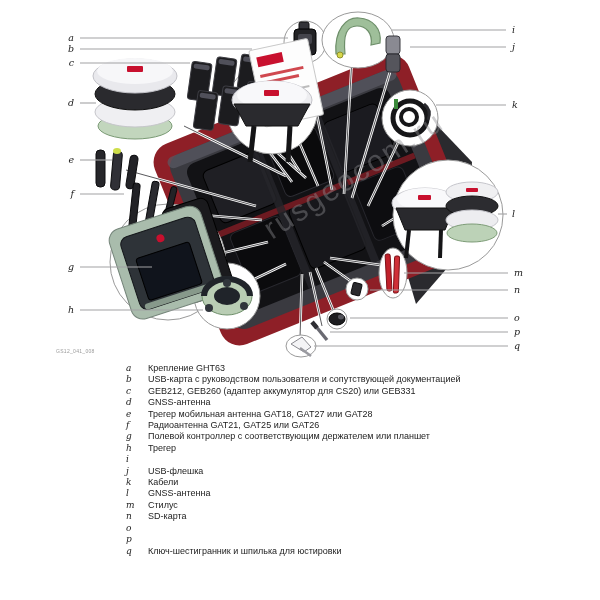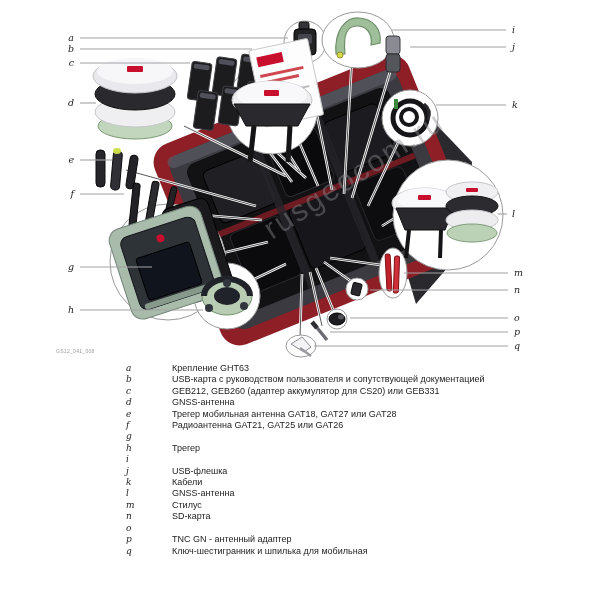--- a/index.html
+++ b/index.html
@@ -3,21 +3,21 @@
 <meta charset="utf-8">
 <style>
   html,body{margin:0;padding:0;background:#fff;}
   body{width:600px;height:600px;position:relative;font-family:"Liberation Sans",sans-serif;overflow:hidden;}
   .stage{position:absolute;left:0;top:0;width:600px;height:600px;}
   svg{display:block;}
   
   .legend{position:absolute;left:126px;top:363px;width:460px;color:#1c1c1c;}
   .legend-row{display:flex;align-items:flex-start;line-height:11.4px;font-size:9px;}
   .legend-letter{width:22px;flex:0 0 22px;font-style:italic;font-family:"DejaVu Serif",serif;font-size:9px;}
-  .legend-text{width:318px;max-width:318px;margin-left:24px;}
+  .legend-text{width:318px;max-width:318px;}
   
   .fig-id{position:absolute;left:56px;top:348px;font-size:5px;color:#9a9a9a;letter-spacing:.3px;}
   .callout-letter{font:italic 9.5px "DejaVu Serif",serif;fill:#1a1a1a;}
   .watermark{font-family:"Liberation Sans",sans-serif;font-size:30px;fill:#8f8f93;opacity:.42;letter-spacing:2px;}
 </style>
 </head>
 <body>
 
 <div class="stage">
 
@@ -292,20 +292,21 @@
     <span class="legend-text">Трегер мобильная антенна GAT18, GAT27 или GAT28</span>
   </div>
 
   <div class="legend-row">
     <span class="legend-letter">f</span>
     <span class="legend-text">Радиоантенна GAT21, GAT25 или GAT26</span>
   </div>
 
   <div class="legend-row">
     <span class="legend-letter">g</span>
+    <span class="legend-text">Полевой контроллер с соответствующим держателем или планшет</span>
   </div>
 
   <div class="legend-row">
     <span class="legend-letter">h</span>
     <span class="legend-text">Трегер</span>
   </div>
 
   <div class="legend-row">
     <span class="legend-letter">i</span>
   </div>
@@ -334,22 +335,21 @@
     <span class="legend-letter">n</span>
     <span class="legend-text">SD-карта</span>
   </div>
 
   <div class="legend-row">
     <span class="legend-letter">o</span>
   </div>
 
   <div class="legend-row">
     <span class="legend-letter">p</span>
-    <span class="legend-text">TNC GN - антенный адаптер</span>
   </div>
 
   <div class="legend-row">
     <span class="legend-letter">q</span>
-    <span class="legend-text">Ключ-шестигранник и шпилька для мобильная</span>
+    <span class="legend-text">Ключ-шестигранник и шпилька для юстировки</span>
   </div>
 </div>
 
 </div>
 
 </body></html>

